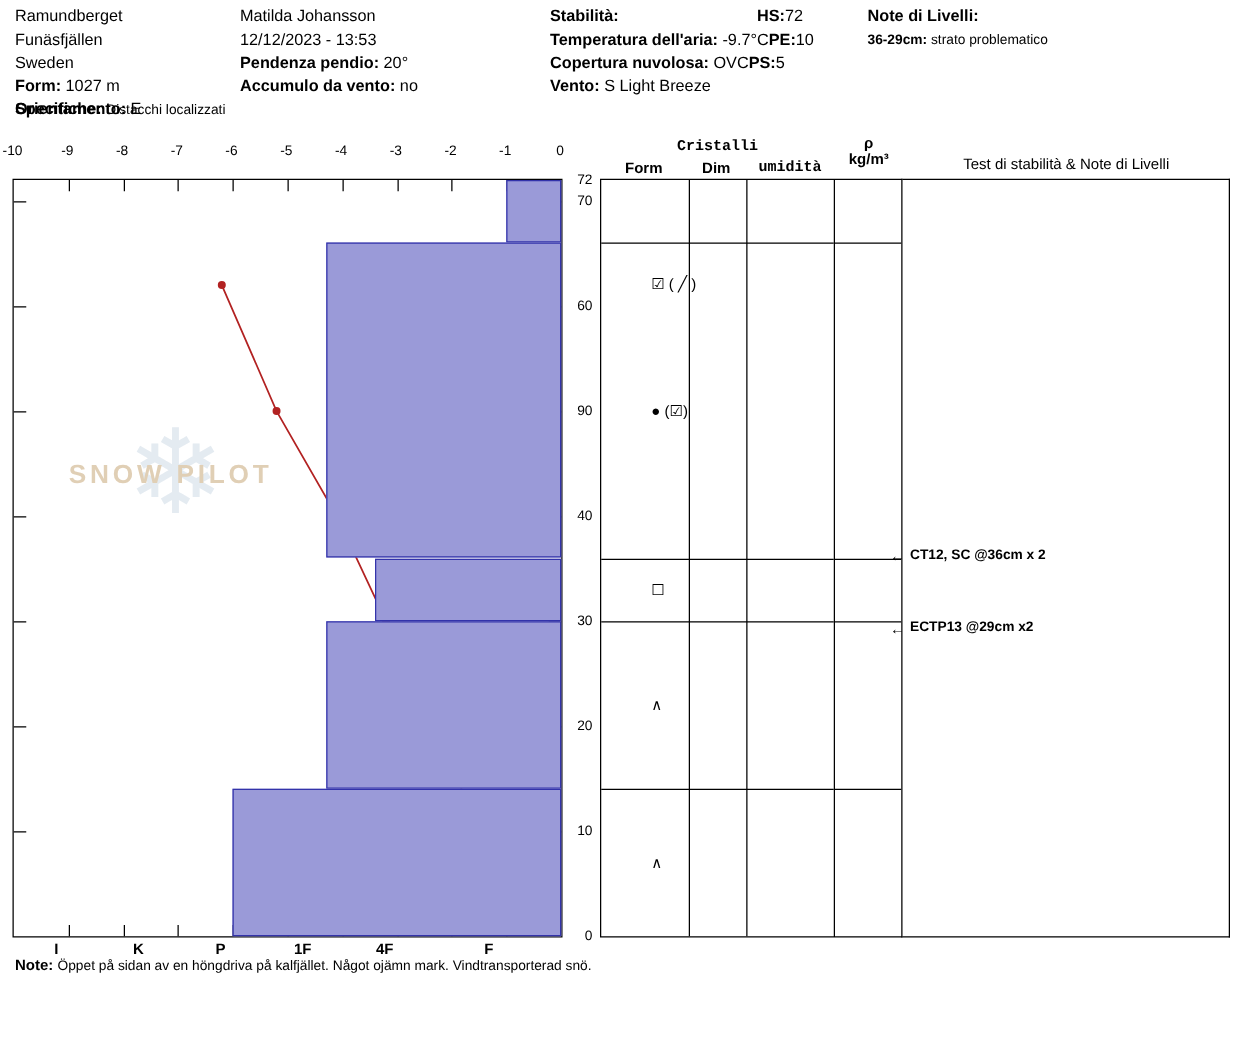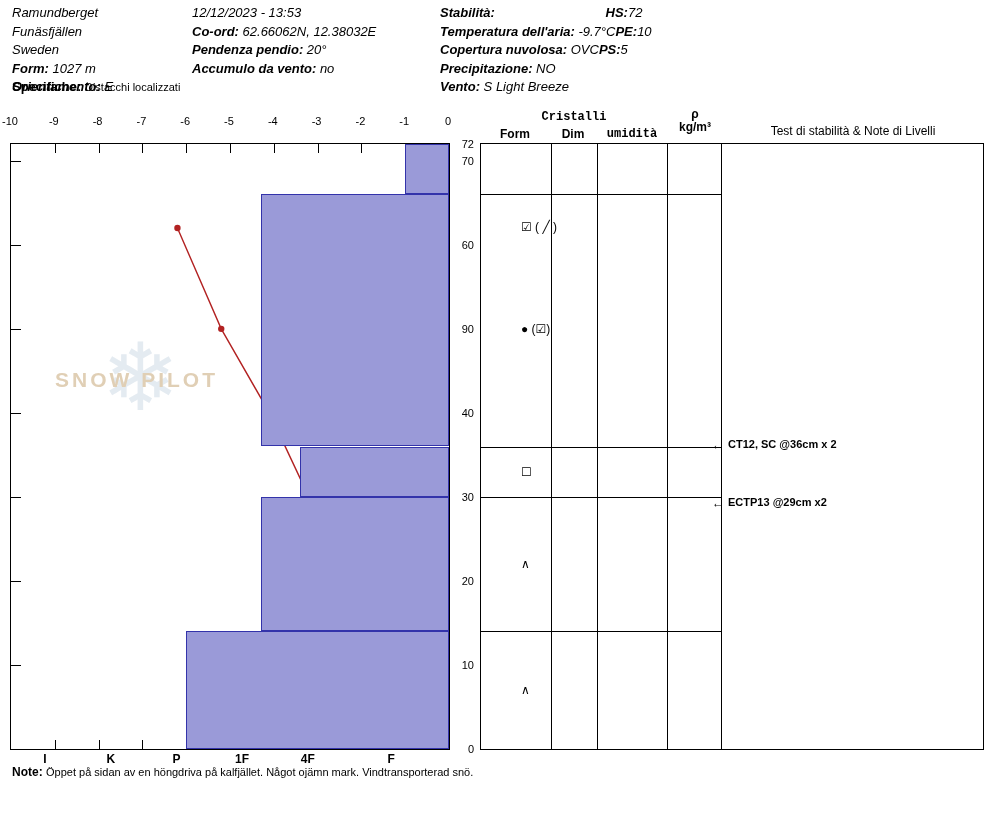--- a/index.html
+++ b/index.html
@@ -3,21 +3,21 @@
 <meta charset="utf-8">
 <style>
   html,body{margin:0;padding:0;}
   body{width:994px;height:840px;background:#ffffff;font-family:"Liberation Sans",sans-serif;color:#000;position:relative;overflow:hidden;}
   .hdr{position:absolute;left:0;top:0;width:994px;height:112px;font-size:13px;}
   .hdr .col{position:absolute;}
   .c1{left:12px;top:4px;width:175px;}
   .c2{left:192px;top:4px;width:245px;}
   .c3{left:440px;top:4px;width:250px;}
   .c4{left:694px;top:4px;width:290px;}
-  .row{line-height:18.5px;white-space:nowrap;font-style:italic;}
+  .row{line-height:18.5px;white-space:nowrap;}
   b{font-weight:bold;}
   .small{font-size:11px;}
   .specrow{position:absolute;left:12px;top:78px;white-space:nowrap;line-height:18.5px;font-size:13px;}
 
   .axisTop{position:absolute;left:0;top:115px;width:470px;height:14px;font-size:11px;}
   .axisTop span{position:absolute;top:0;transform:translateX(-50%);}
 
   .plot{position:absolute;left:10px;top:143px;width:440px;height:607px;border:1px solid #000;box-sizing:border-box;background:#fff;}
   .tick{position:absolute;width:1px;height:9px;background:#000;}
   .tickb{position:absolute;width:1px;height:9px;background:#000;bottom:0;}
@@ -62,43 +62,46 @@
 
   <div class="col c1">
     <div class="row">Ramundberget</div>
     <div class="row">Funäsfjällen</div>
     <div class="row">Sweden</div>
     <div class="row"><b>Form:</b> <span>1027 m</span></div>
     <div class="row"><b>Orientamento:</b> <span>E</span></div>
   </div>
 
   <div class="col c2">
+    <div class="row">Matilda Johansson</div>
     <div class="row">12/12/2023 - 13:53</div>
-    <div class="row"><b>Co-ord:</b> <span>62.66062N, 12.38032E</span></div>
     <div class="row"><b>Pendenza pendio:</b> <span>20°</span></div>
     <div class="row"><b>Accumulo da vento:</b> <span>no</span></div>
   </div>
 
   <div class="col c3">
     <div class="row">
       <b>Stabilità:</b>
       <span style="display:inline-block;width:107px"></span><b>HS:</b><span>72</span>
     </div>
     <div class="row">
       <b>Temperatura dell'aria:</b>
       <span>-9.7°C</span><b>PE:</b><span>10</span>
     </div>
     <div class="row">
       <b>Copertura nuvolosa:</b>
       <span>OVC</span><b>PS:</b><span>5</span>
     </div>
-    <div class="row"><b>Precipitazione:</b> <span>NO</span></div>
     <div class="row"><b>Vento:</b> <span>S Light Breeze</span></div>
   </div>
 
+  <div class="col c4">
+    <div class="row"><b>Note di Livelli:</b></div>
+    <div class="row small"><b>36-29cm:</b> <span>strato problematico</span></div>
+  </div>
 
   <div class="specrow">
     <b>Specifiche:</b>
     <span class="small">Distacchi localizzati</span>
   </div>
 </div>
 
 <div class="axisTop" id="axisTop">
     <span style="left: 10px;">-10</span>
     <span style="left: 53.8px;">-9</span>

